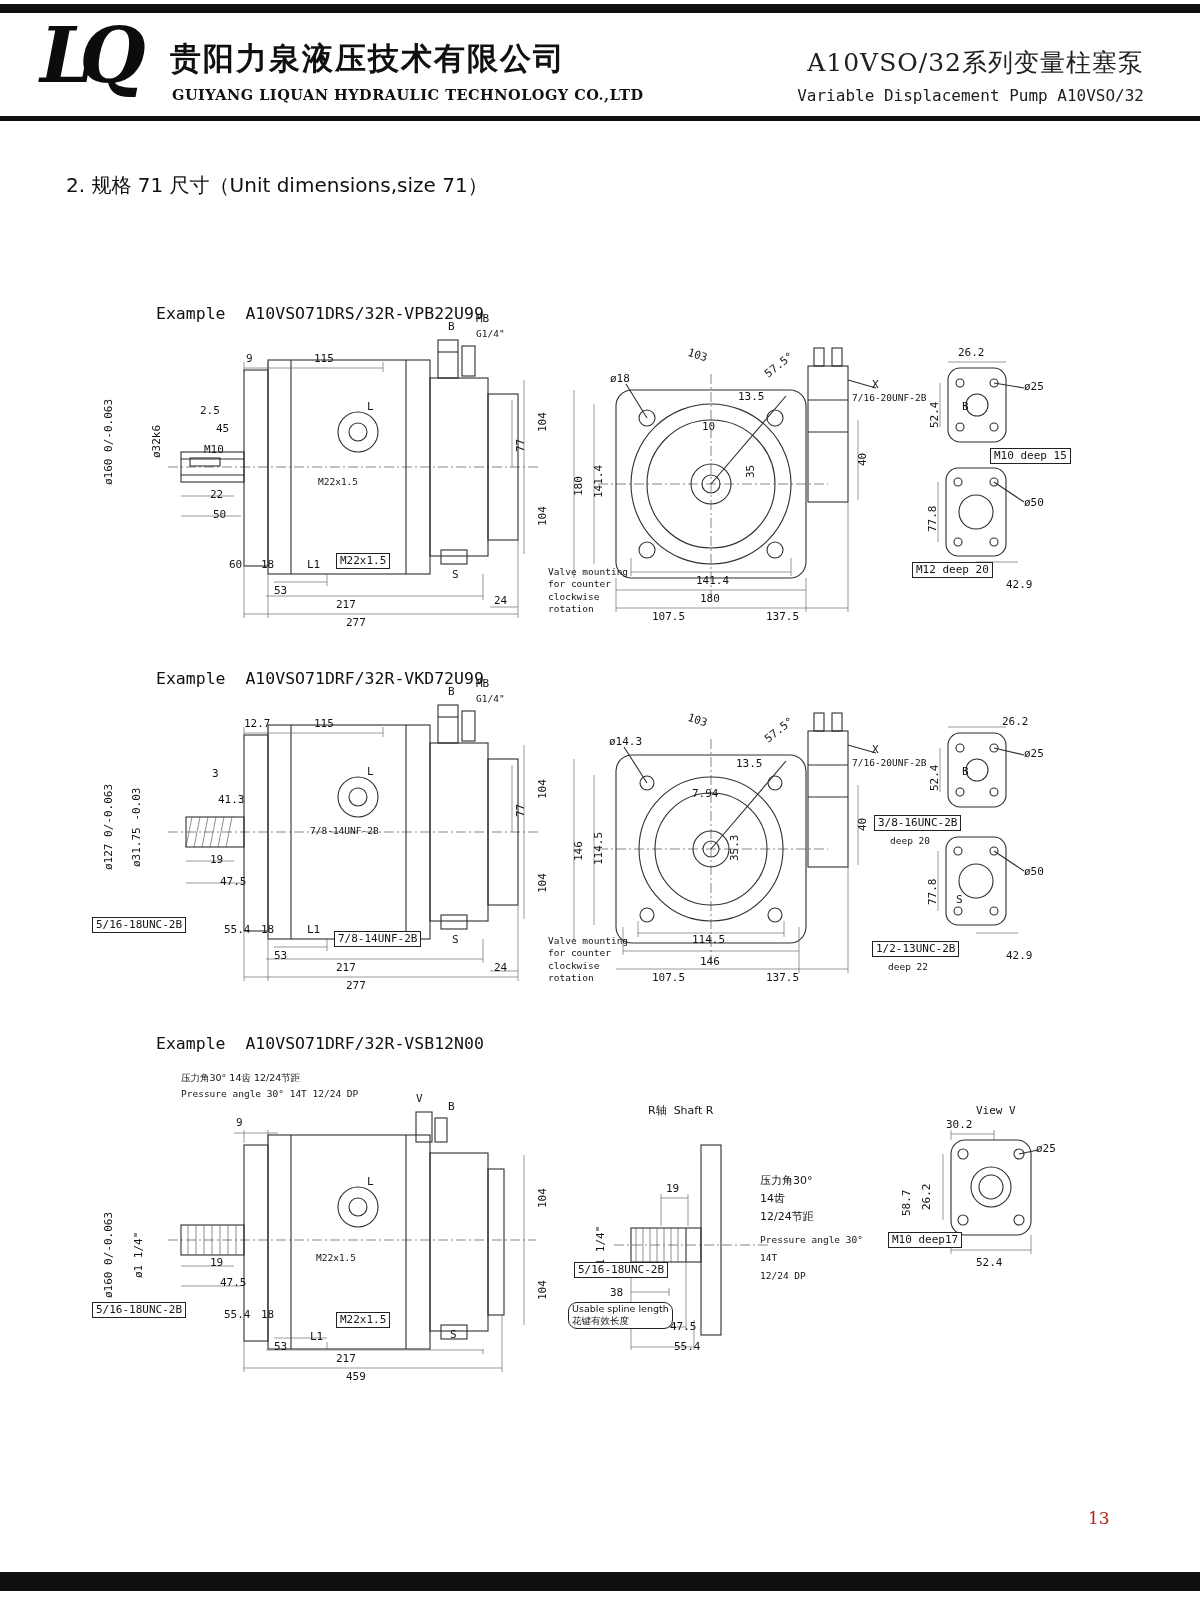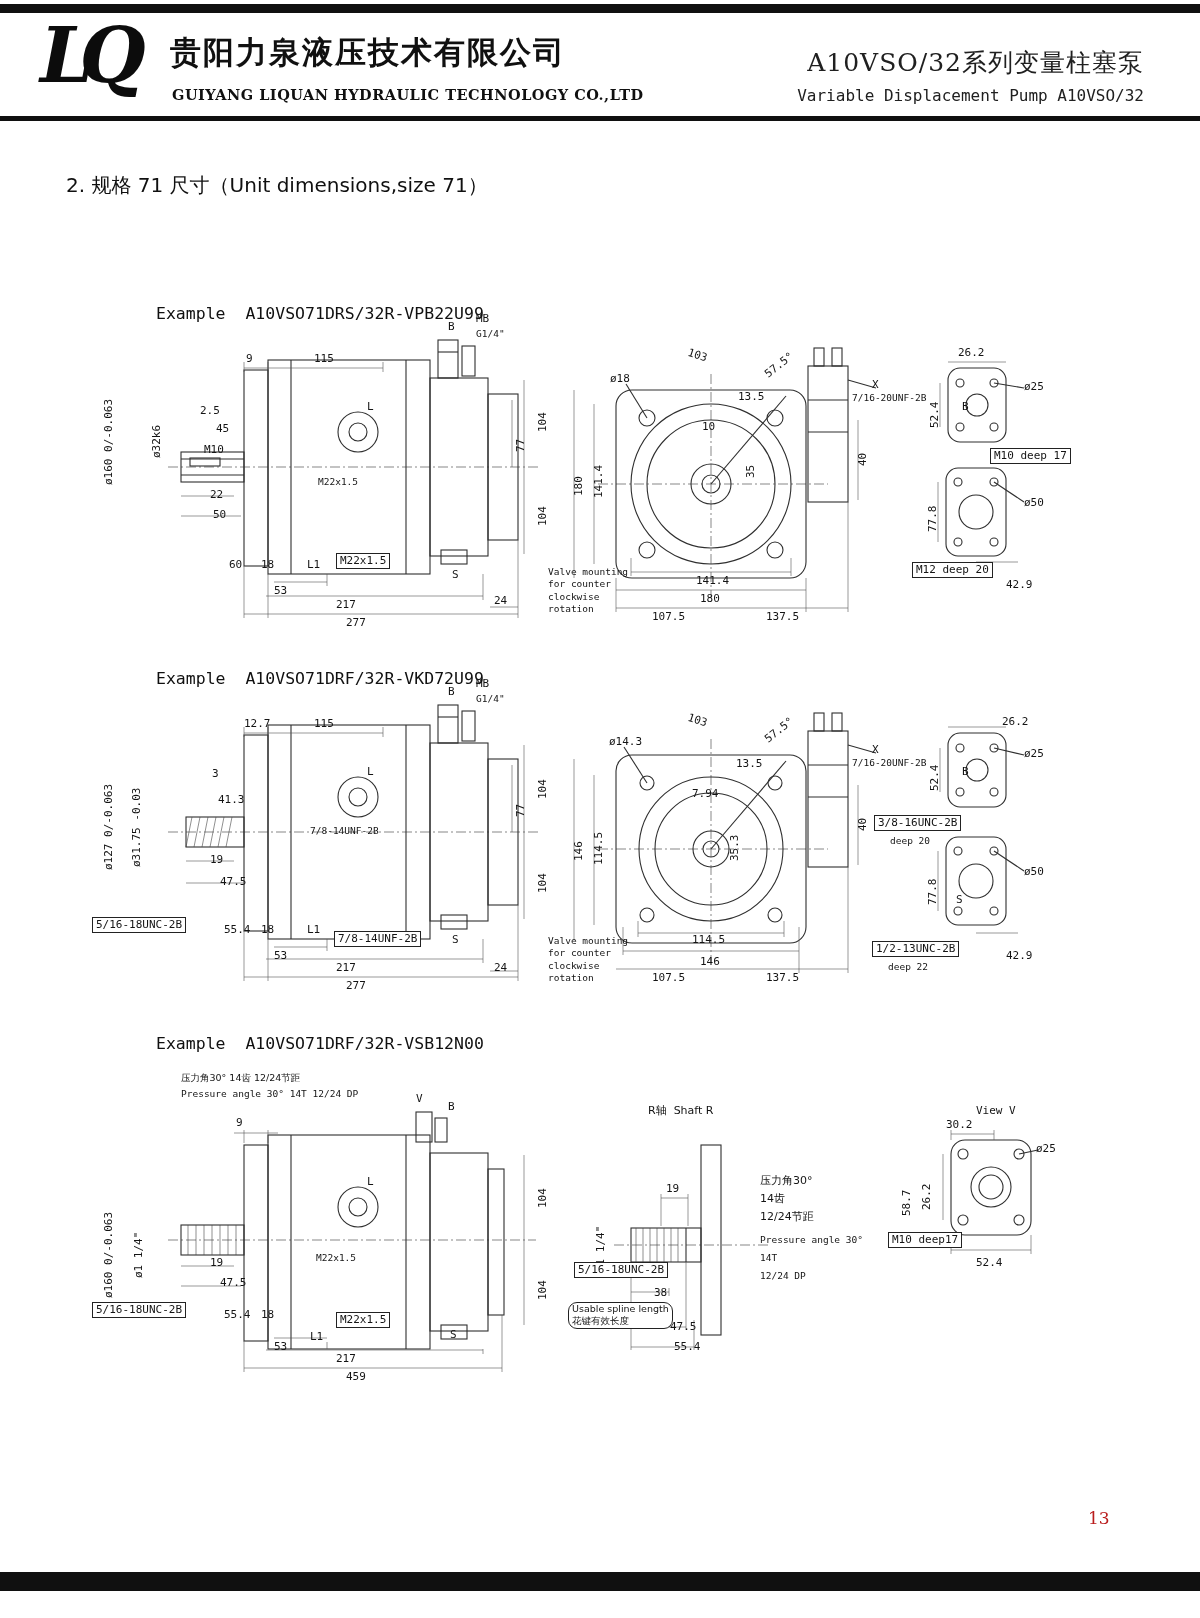--- a/index.html
+++ b/index.html
@@ -13,21 +13,21 @@
   .bar.top { top:4px; height:9px; }
   .bar.rule { top:116px; height:5px; }
   .bar.bottom { top:1572px; height:19px; }
 
   .logo {
     position:absolute; left:40px; top:18px;
     font-family:"DejaVu Serif", serif; font-style:italic; font-weight:bold;
     font-size:76px; letter-spacing:-14px; color:#0c0c0c; line-height:1;
   }
   .company-cn {
-    position:absolute; left:170px; top:32px; font-size:31px; font-weight:bold;
+    position:absolute; left:170px; top:38px; font-size:31px; font-weight:bold;
     font-family:Liberation Serif, serif; letter-spacing:2px; color:#101010; white-space:pre;
   }
   .company-en {
     position:absolute; left:172px; top:86px; font-size:14.5px; font-weight:bold;
     font-family:"DejaVu Serif", serif; letter-spacing:.5px; color:#101010; white-space:pre;
   }
   .product-cn {
     position:absolute; right:56px; top:46px; font-size:25px;
     font-family:"DejaVu Serif", serif; letter-spacing:1px; color:#202020; white-space:pre;
   }
@@ -224,21 +224,21 @@
       <span class="ann" style="left: 566px; top: 310px;">107.5</span>
       <span class="ann" style="left: 680px; top: 310px;">137.5</span>
       <span class="ann note" style="left: 462px; top: 266px;">Valve mounting
 for counter
 clockwise
 rotation</span>
       <span class="ann" style="left: 872px; top: 46px;">26.2</span>
       <span class="ann" style="left: 938px; top: 80px;">ø25</span>
       <span class="ann" style="left: 842px; top: 128px; transform: rotate(-90deg); transform-origin: left top;">52.4</span>
       <span class="ann" style="left: 876px; top: 100px;">B</span>
-      <span class="ann box" style="left: 904px; top: 148px;">M10 deep 17</span>
+      <span class="ann box" style="left: 904px; top: 148px;">M10 deep 15</span>
       <span class="ann" style="left: 840px; top: 232px; transform: rotate(-90deg); transform-origin: left top;">77.8</span>
       <span class="ann" style="left: 938px; top: 196px;">ø50</span>
       <span class="ann box" style="left: 826px; top: 262px;">M12 deep 20</span>
       <span class="ann" style="left: 920px; top: 278px;">42.9</span>
     </section>
 
   <section class="drawing d2">
     <h3 class="example-title">Example  A10VSO71DRF/32R-VKD72U99</h3>
     <svg class="draw-svg" width="1070" height="350" viewBox="0 0 1070 350">
       <g class="ln">
@@ -501,21 +501,21 @@
       <span class="ann box" style="left: 250px; top: 282px;">M22x1.5</span>
       <span class="ann" style="left: 224px; top: 300px;">L1</span>
       <span class="ann" style="left: 188px; top: 310px;">53</span>
       <span class="ann" style="left: 250px; top: 322px;">217</span>
       <span class="ann" style="left: 260px; top: 340px;">459</span>
       <span class="ann" style="left: 364px; top: 298px;">S</span>
       <span class="ann cn" style="left: 562px; top: 74px; text-align: center;">R轴  Shaft R</span>
       <span class="ann" style="left: 580px; top: 152px;">19</span>
       <span class="ann" style="left: 508px; top: 242px; transform: rotate(-90deg); transform-origin: left top;">ø1 1/4"</span>
       <span class="ann box" style="left: 488px; top: 232px;">5/16-18UNC-2B</span>
-      <span class="ann" style="left: 524px; top: 256px; margin-left: 44px;">38</span>
+      <span class="ann" style="left: 524px; top: 256px;">38</span>
       <span class="ann note box cn" style="left: 482px; top: 272px; border-radius: 9px;">Usable spline length
 花键有效长度</span>
       <span class="ann" style="left: 584px; top: 290px;">47.5</span>
       <span class="ann" style="left: 588px; top: 310px;">55.4</span>
       <span class="ann cn" style="left: 674px; top: 144px;">压力角30°</span>
       <span class="ann cn" style="left: 674px; top: 162px;">14齿</span>
       <span class="ann cn" style="left: 674px; top: 180px;">12/24节距</span>
       <span class="ann sm" style="left: 674px; top: 204px;">Pressure angle 30°</span>
       <span class="ann sm" style="left: 674px; top: 222px;">14T</span>
       <span class="ann sm" style="left: 674px; top: 240px;">12/24 DP</span>

